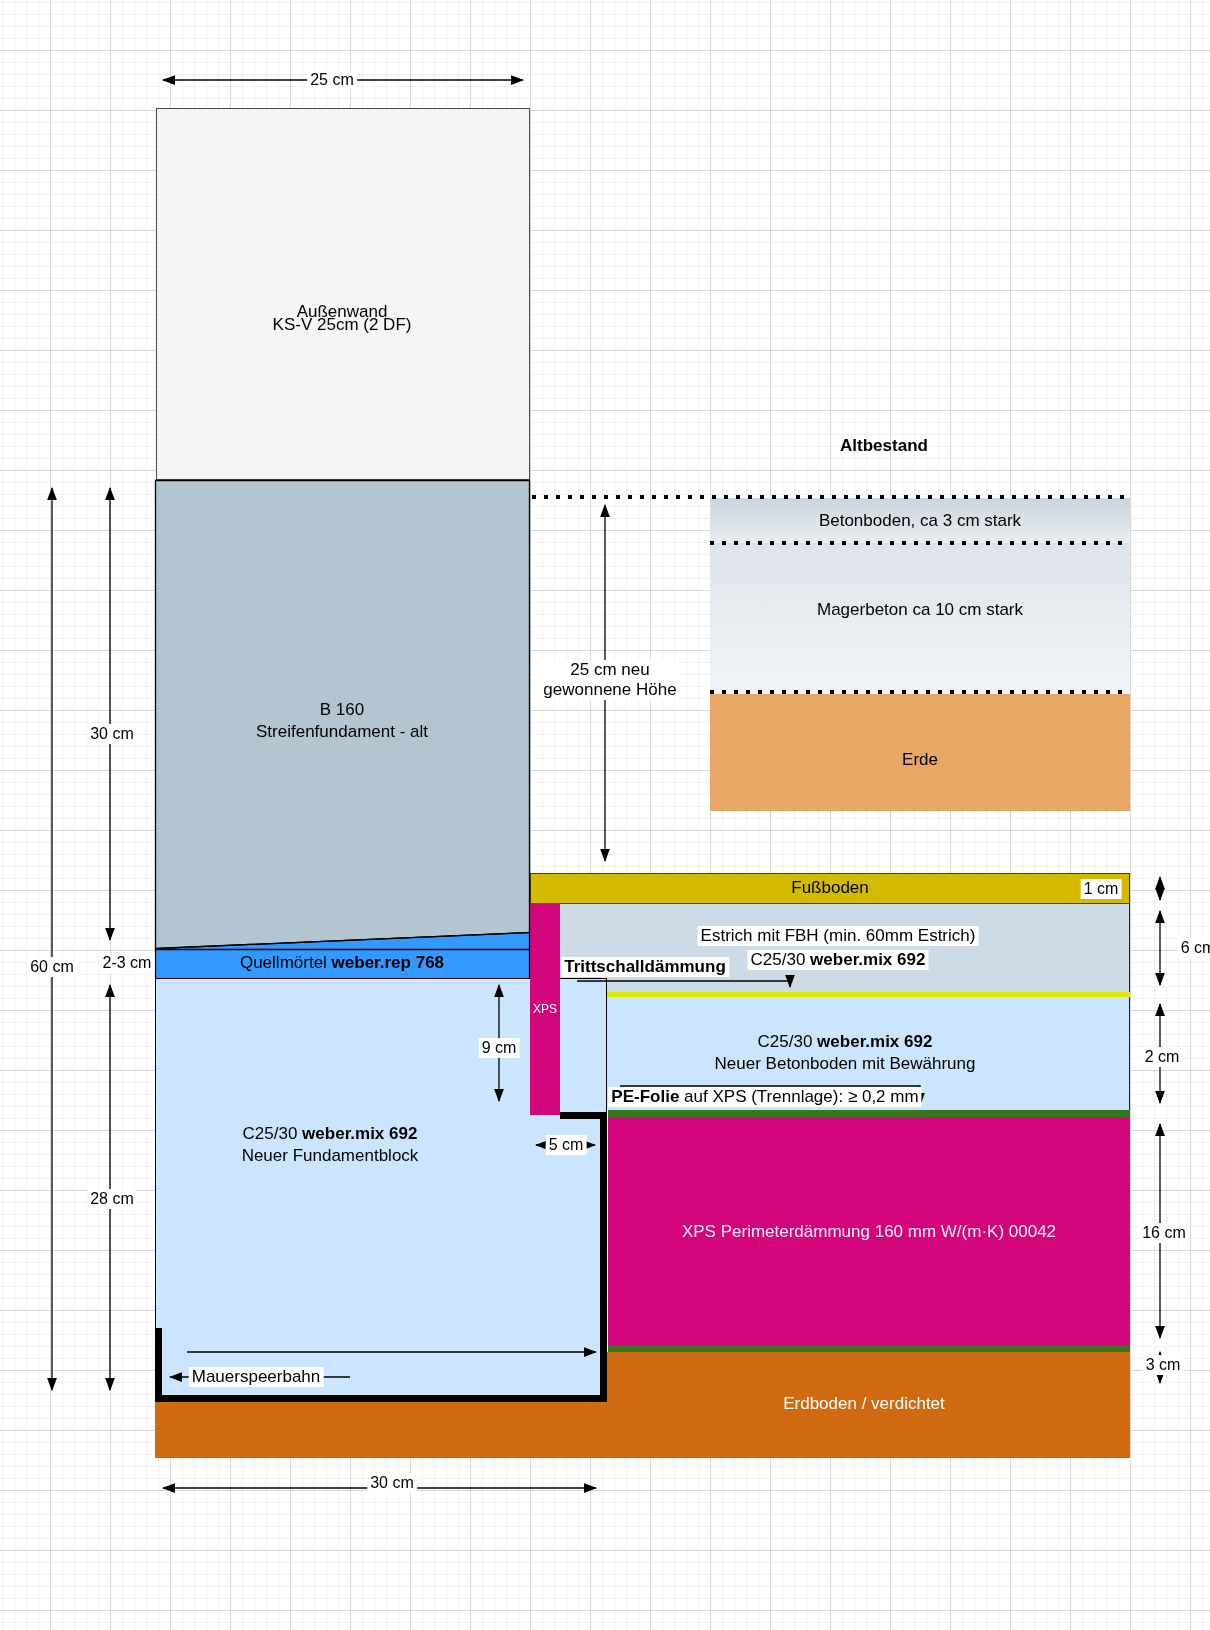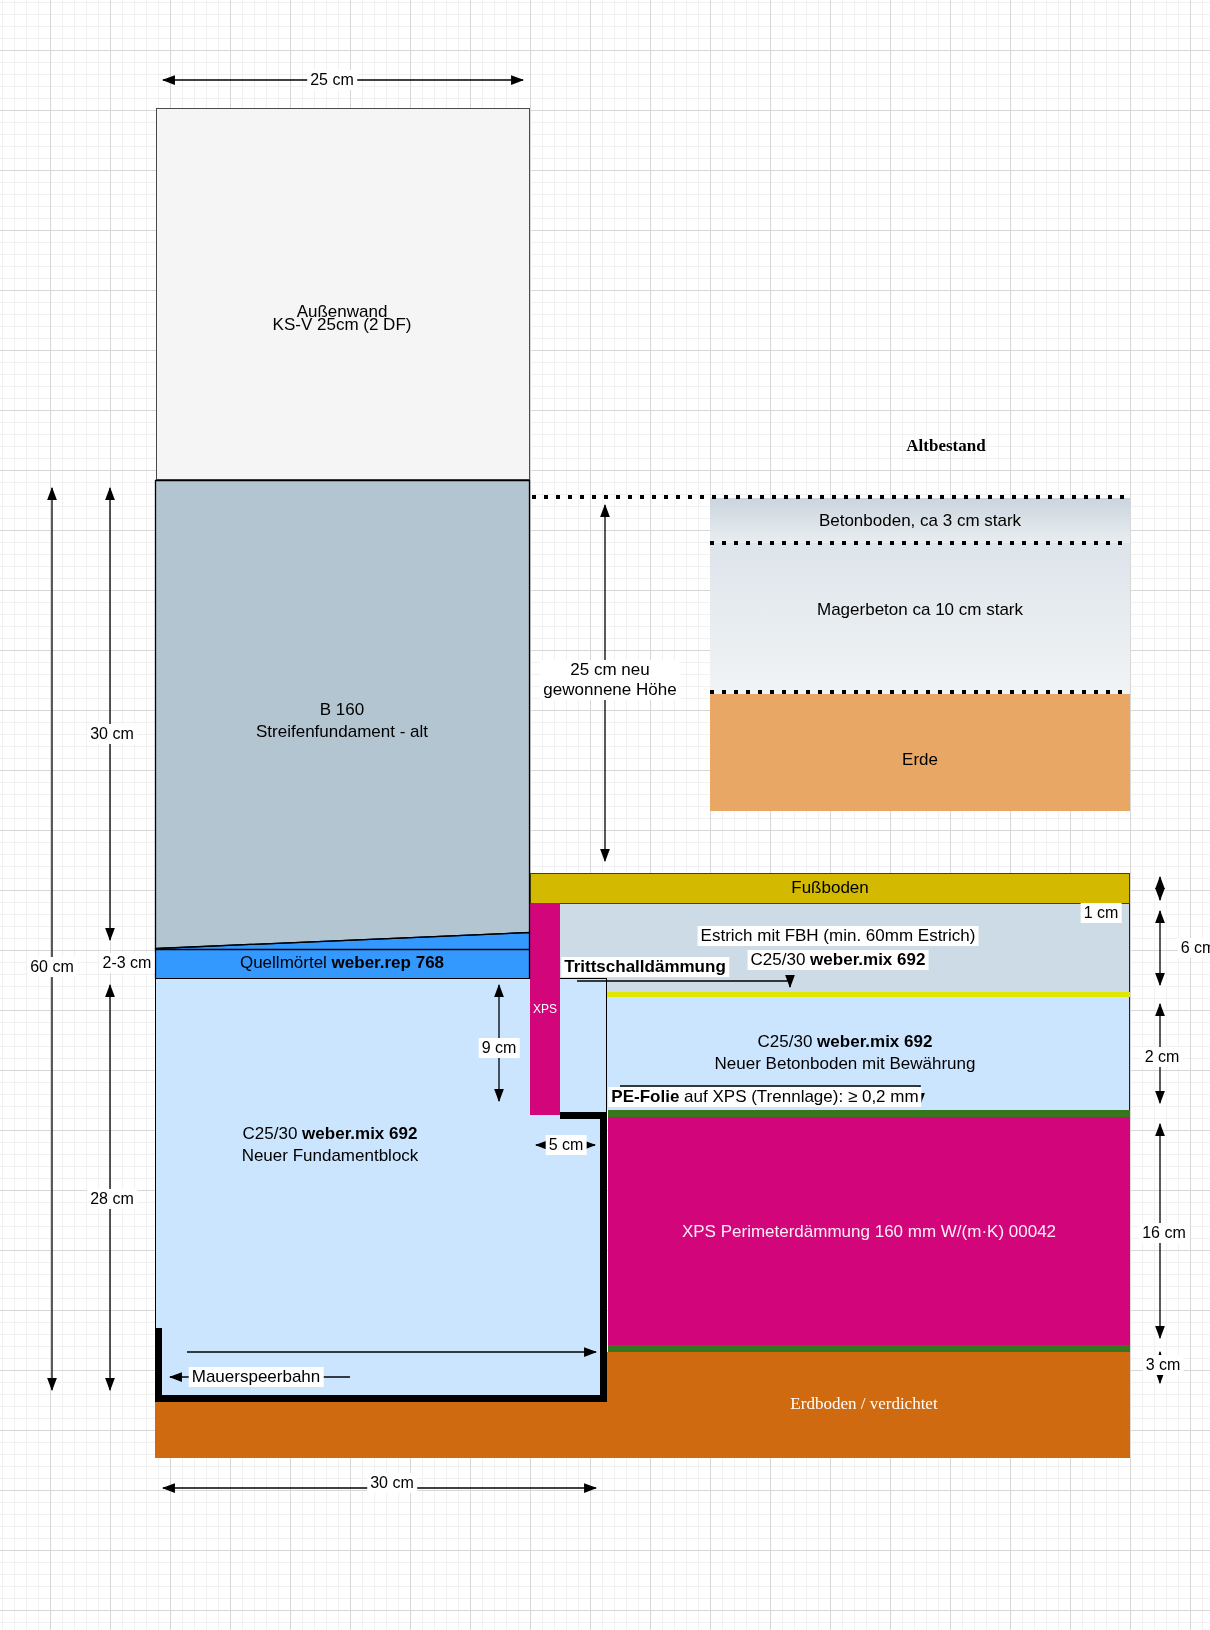--- a/index.html
+++ b/index.html
@@ -94,21 +94,21 @@
     <path d="M187,1352 H596" stroke="#000" stroke-width="1.5" fill="none" marker-end="url(#ah)"></path>
     <path d="M350,1377 H170" stroke="#000" stroke-width="1.5" fill="none" marker-end="url(#ah)"></path>
     <path d="M620,1086 H920 V1105" stroke="#000" stroke-width="1.5" fill="none" marker-end="url(#ah)"></path>
   </svg>
 
   <div class="lbl tag dimtxt" style="left:332px;top:80px;text-align:right;">25 cm</div>
 
   <div class="lbl" style="left:342px;top:295px;margin-top:30px;">KS-V 25cm (2 DF)</div>
   <div class="lbl" style="left:342px;top:312px;">Außenwand</div>
 
-  <div class="lbl" style="left:946px;top:446px;font-weight:bold;font-family:Liberation Serif, serif;">Altbestand</div>
+  <div class="lbl" style="left:884px;top:446px;font-weight:bold;">Altbestand</div>
   <div class="lbl" style="left:920px;top:521px;">Betonboden, ca 3 cm stark</div>
   <div class="lbl" style="left:920px;top:610px;">Magerbeton ca 10 cm stark</div>
   <div class="lbl" style="left:920px;top:760px;">Erde</div>
 
   <div class="lbl" style="left:342px;top:710px;">B 160</div>
   <div class="lbl" style="left:342px;top:732px;">Streifenfundament - alt</div>
 
   <div class="lbl tag" style="left:610px;top:680px;">
     <span style="display:block;">25 cm neu</span>
     <span style="display:block;">gewonnene Höhe</span>
@@ -117,21 +117,21 @@
   <div class="lbl tag dimtxt" style="left:112px;top:734px;">30 cm</div>
   <div class="lbl tag dimtxt" style="left:52px;top:967px;">60 cm</div>
   <div class="lbl tag dimtxt" style="left:127px;top:963px;">2-3 cm</div>
   <div class="lbl tag dimtxt" style="left:112px;top:1199px;">28 cm</div>
 
   <div class="lbl" style="left:342px;top:963px;">
     <span>Quellmörtel </span><b>weber.rep 768</b>
   </div>
 
   <div class="lbl" style="left:830px;top:888px;">Fußboden</div>
-  <div class="lbl tag dimtxt" style="left:1101px;top:889px;margin-top:24px;">1 cm</div>
+  <div class="lbl tag dimtxt" style="left:1101px;top:889px;">1 cm</div>
 
   <div class="lbl tag" style="left:838px;top:936px;">Estrich mit FBH (min. 60mm Estrich)</div>
   <div class="lbl tag" style="left:838px;top:960px;">
     <span>C25/30 </span><b>weber.mix 692</b>
   </div>
   <div class="lbl tag" style="left:645px;top:967px;font-weight:bold;">Trittschalldämmung</div>
   <div class="lbl tag dimtxt" style="left:1162px;top:948px;margin-left:36px;">6 cm</div>
 
   <div class="lbl sm wh" style="left:545px;top:1009px;">XPS</div>
 
@@ -155,17 +155,17 @@
   <div class="lbl" style="left:330px;top:1156px;">Neuer Fundamentblock</div>
 
   <div class="lbl pinktxt" style="left:869px;top:1232px;">XPS Perimeterdämmung 160 mm W/(m·K) 00042</div>
   <div class="lbl tag dimtxt" style="left:1164px;top:1233px;">16 cm</div>
 
 
   <div class="lbl tag" style="left:256px;top:1377px;">Mauerspeerbahn</div>
 
   <div class="lbl tag dimtxt" style="left:1163px;top:1365px;">3 cm</div>
 
-  <div class="lbl wh" style="left:864px;top:1404px;font-family:Liberation Serif, serif;">Erdboden / verdichtet</div>
+  <div class="lbl wh" style="left:864px;top:1404px;">Erdboden / verdichtet</div>
 
   <div class="lbl tag dimtxt" style="left:392px;top:1483px;">30 cm</div>
 
 </div>
 
 </body></html>

